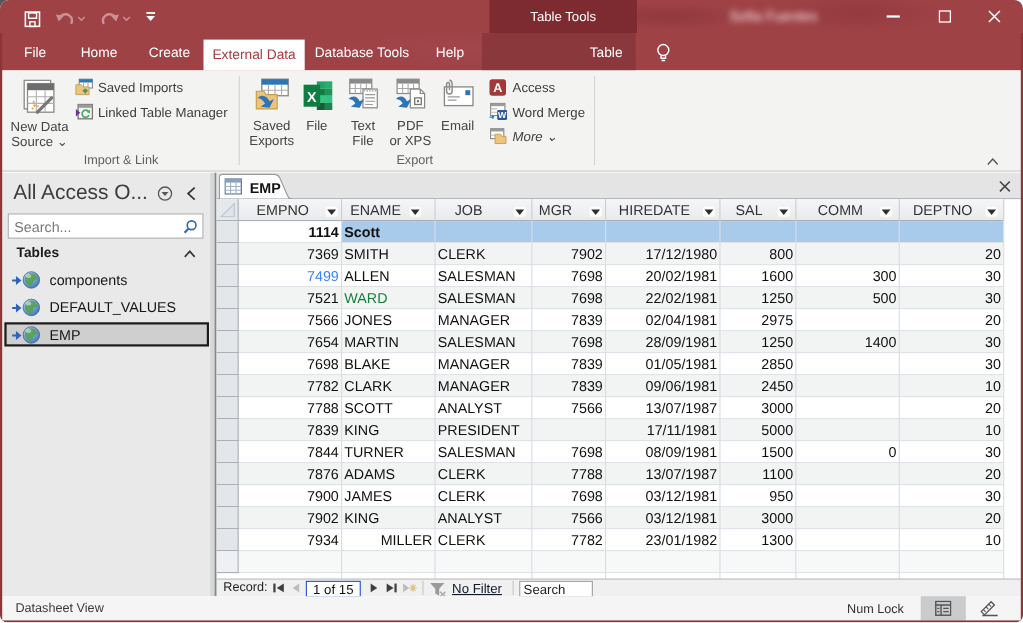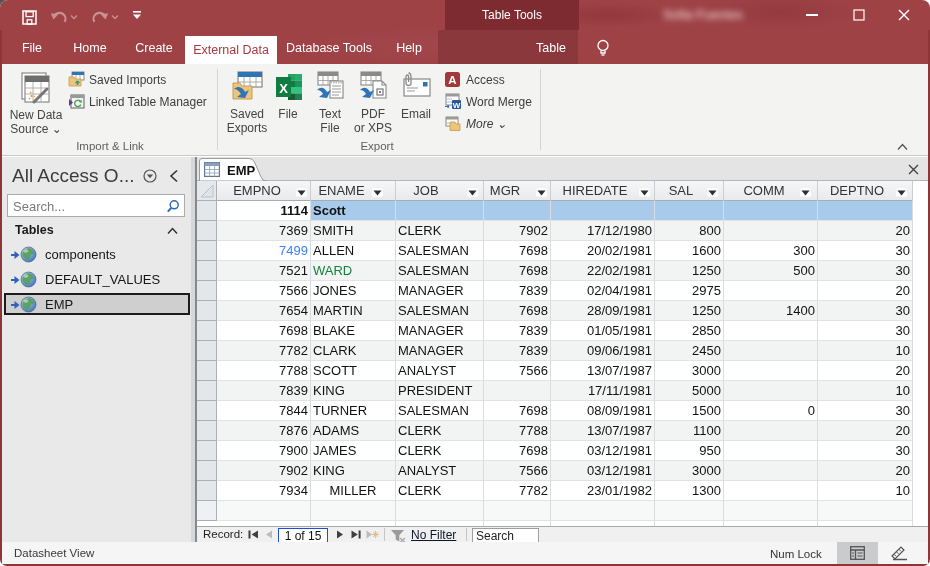--- a/index.html
+++ b/index.html
@@ -438,21 +438,21 @@
 <div style="position:absolute;left:654px;top:441px;width:67px;height:20px;line-height:20px;font-size:13px;color:#111;text-align:right;">950</div>
 <div style="position:absolute;left:817px;top:441px;width:93px;height:20px;line-height:20px;font-size:13px;color:#111;text-align:right;">30</div>
 <div style="position:absolute;left:217px;top:461px;width:91px;height:20px;line-height:20px;font-size:13px;color:#111;text-align:right;">7902</div>
 <div style="position:absolute;left:313px;top:461px;width:80px;height:20px;line-height:20px;font-size:13px;color:#111;text-align:left;">KING</div>
 <div style="position:absolute;left:398px;top:461px;width:83px;height:20px;line-height:20px;font-size:13px;color:#111;text-align:left;">ANALYST</div>
 <div style="position:absolute;left:483px;top:461px;width:65px;height:20px;line-height:20px;font-size:13px;color:#111;text-align:right;">7566</div>
 <div style="position:absolute;left:550px;top:461px;width:102px;height:20px;line-height:20px;font-size:13px;color:#111;text-align:right;">03/12/1981</div>
 <div style="position:absolute;left:654px;top:461px;width:67px;height:20px;line-height:20px;font-size:13px;color:#111;text-align:right;">3000</div>
 <div style="position:absolute;left:817px;top:461px;width:93px;height:20px;line-height:20px;font-size:13px;color:#111;text-align:right;">20</div>
 <div style="position:absolute;left:217px;top:481px;width:91px;height:20px;line-height:20px;font-size:13px;color:#111;text-align:right;">7934</div>
-<div style="position:absolute;left:313px;top:481px;width:80px;height:20px;line-height:20px;font-size:13px;color:#111;text-align:center;">MILLER</div>
+<div style="position:absolute;left:313px;top:481px;width:80px;height:20px;line-height:20px;font-size:13px;color:#111;text-align:right;">MILLER</div>
 <div style="position:absolute;left:398px;top:481px;width:83px;height:20px;line-height:20px;font-size:13px;color:#111;text-align:left;">CLERK</div>
 <div style="position:absolute;left:483px;top:481px;width:65px;height:20px;line-height:20px;font-size:13px;color:#111;text-align:right;">7782</div>
 <div style="position:absolute;left:550px;top:481px;width:102px;height:20px;line-height:20px;font-size:13px;color:#111;text-align:right;">23/01/1982</div>
 <div style="position:absolute;left:654px;top:481px;width:67px;height:20px;line-height:20px;font-size:13px;color:#111;text-align:right;">1300</div>
 <div style="position:absolute;left:817px;top:481px;width:93px;height:20px;line-height:20px;font-size:13px;color:#111;text-align:right;">10</div>
 <div style="position:absolute;left:197px;top:526px;width:731px;height:1px;background:#a8a8a8;"></div>
 <div style="position:absolute;left:197px;top:527px;width:731px;height:15px;background:#f0f0f0;"></div>
 <div style="position:absolute;left:203px;top:528px;font-size:11.5px;color:#222;">Record:</div>
 <svg class="ab" style="left:248px;top:530px" width="11" height="9" viewBox="0 0 11 9">
 <rect x="0.5" y="0.5" width="2" height="8" fill="#3e3e3e"></rect>

